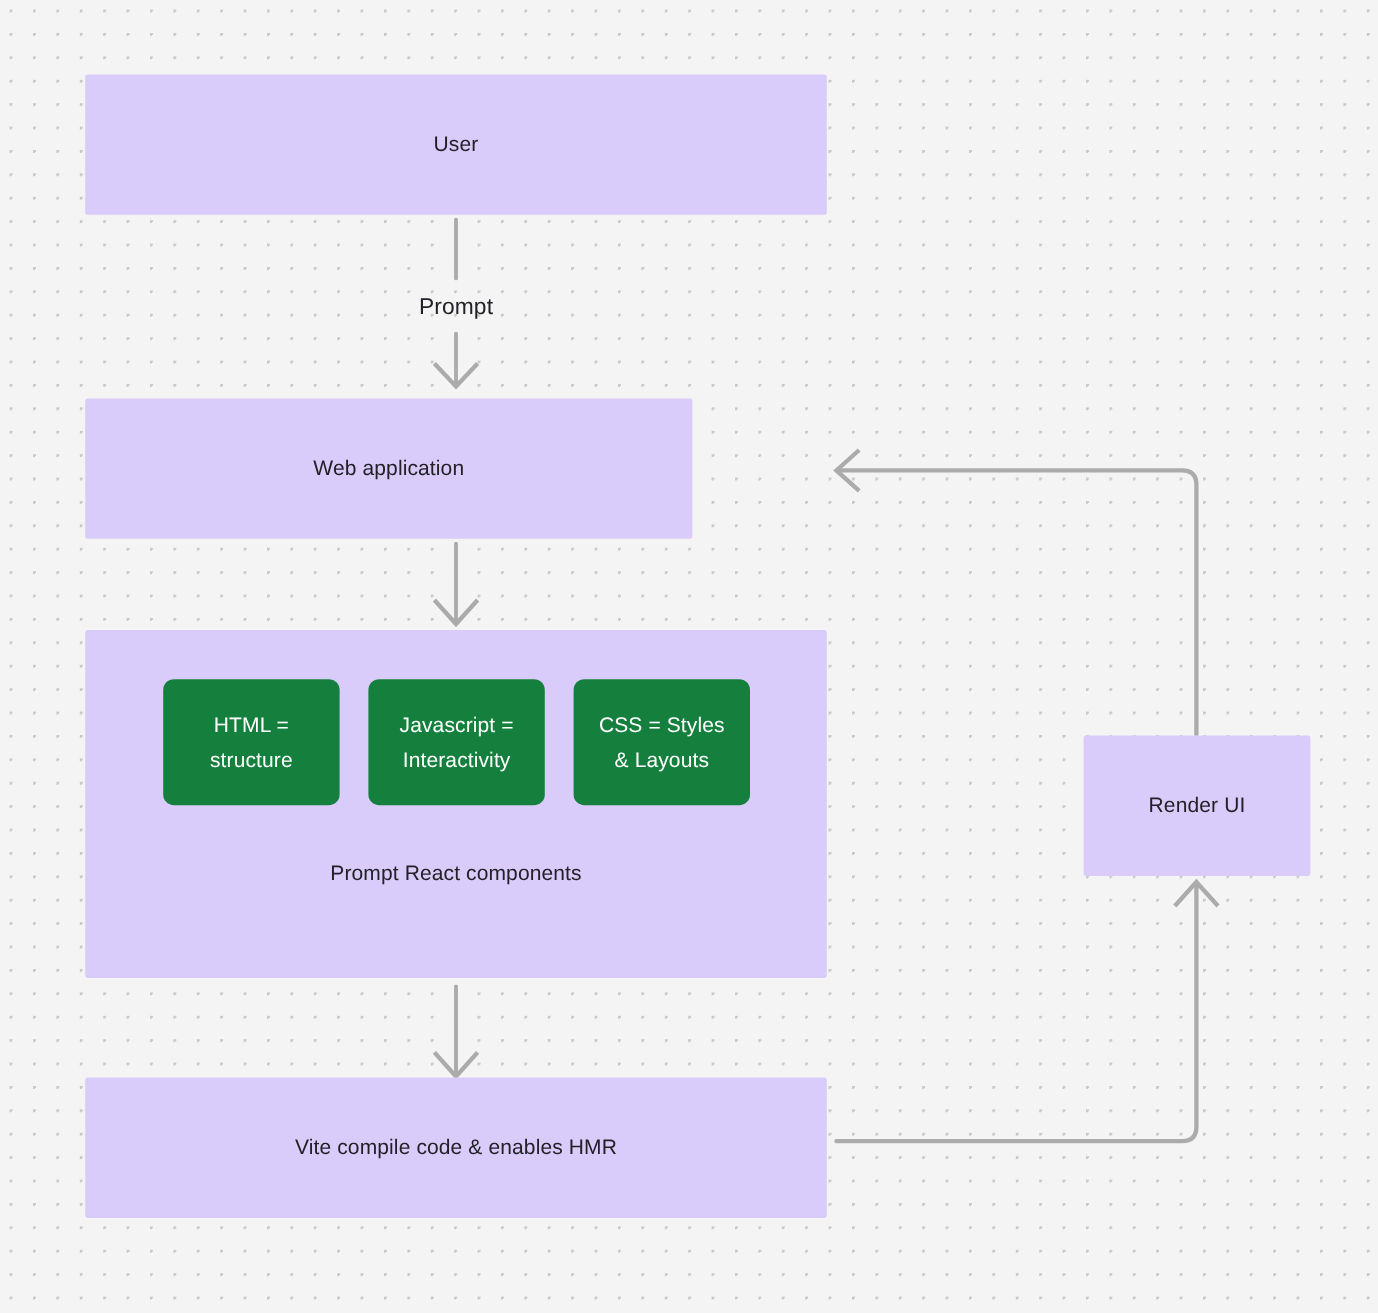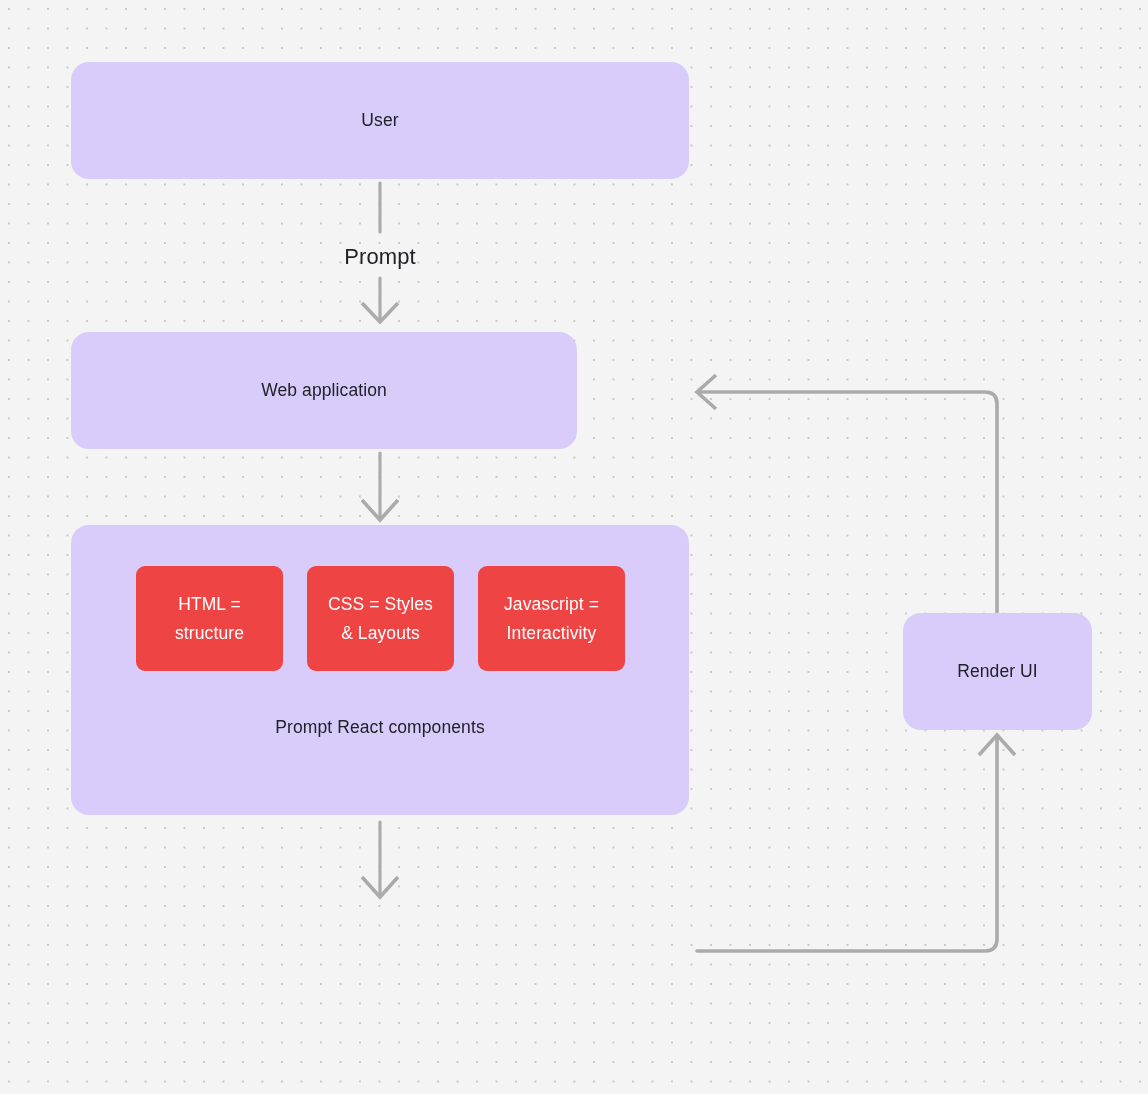--- a/index.html
+++ b/index.html
@@ -25,21 +25,21 @@
     position: absolute;
     left: 0;
     top: 0;
     width: 1148px;
     height: 1094px;
     pointer-events: none;
   }
   .node {
     position: absolute;
     box-sizing: border-box;
-    border-radius: 18px;
+    border-radius: 2px;
     background: #D9CCFA;
     display: flex;
     align-items: center;
     justify-content: center;
   }
   .node-label {
     color: #232127;
     font-size: 17.5px;
     line-height: 1.35;
     text-align: center;
@@ -57,21 +57,21 @@
     left: 65px;
     top: 41px;
     display: flex;
     gap: 24px;
   }
   .chip {
     box-sizing: border-box;
     width: 147px;
     height: 105px;
     border-radius: 9px;
-    background: #ef4444;
+    background: #15803d;
     display: flex;
     align-items: center;
     justify-content: center;
   }
   .chip-label {
     color: #FFFFFF;
     font-size: 17.5px;
     line-height: 1.65;
     text-align: center;
     letter-spacing: 0.1px;
@@ -82,21 +82,21 @@
     right: 0;
     top: 192px;
     text-align: center;
     color: #232127;
     font-size: 17.5px;
     letter-spacing: 0.1px;
   }
   .edge-label {
     position: absolute;
     color: #232127;
-    font-size: 22px;
+    font-size: 19px;
     text-align: center;
     letter-spacing: 0.1px;
     white-space: nowrap;
     transform: translate(-50%, -50%);
   }
   #edge-label-prompt { left: 380px; top: 257px; }
 </style>
 </head>
 <body>
 
@@ -140,27 +140,30 @@
   <div class="node" id="node-webapp">
     <span class="node-label">Web application</span>
   </div>
 
   <div class="node" id="node-components">
     <div class="chip-row">
       <div class="chip">
         <span class="chip-label"><span>HTML =</span><br><span>structure</span></span>
       </div>
       <div class="chip">
-        <span class="chip-label"><span>CSS = Styles</span><br><span>&amp; Layouts</span></span>
+        <span class="chip-label"><span>Javascript =</span><br><span>Interactivity</span></span>
       </div>
       <div class="chip">
-        <span class="chip-label"><span>Javascript =</span><br><span>Interactivity</span></span>
+        <span class="chip-label"><span>CSS = Styles</span><br><span>&amp; Layouts</span></span>
       </div>
     </div>
     <div class="group-caption">Prompt React components</div>
   </div>
 
+  <div class="node" id="node-vite">
+    <span class="node-label">Vite compile code &amp; enables HMR</span>
+  </div>
 
   <div class="node" id="node-render">
     <span class="node-label">Render UI</span>
   </div>
 
 </div>
 
 </body></html>

